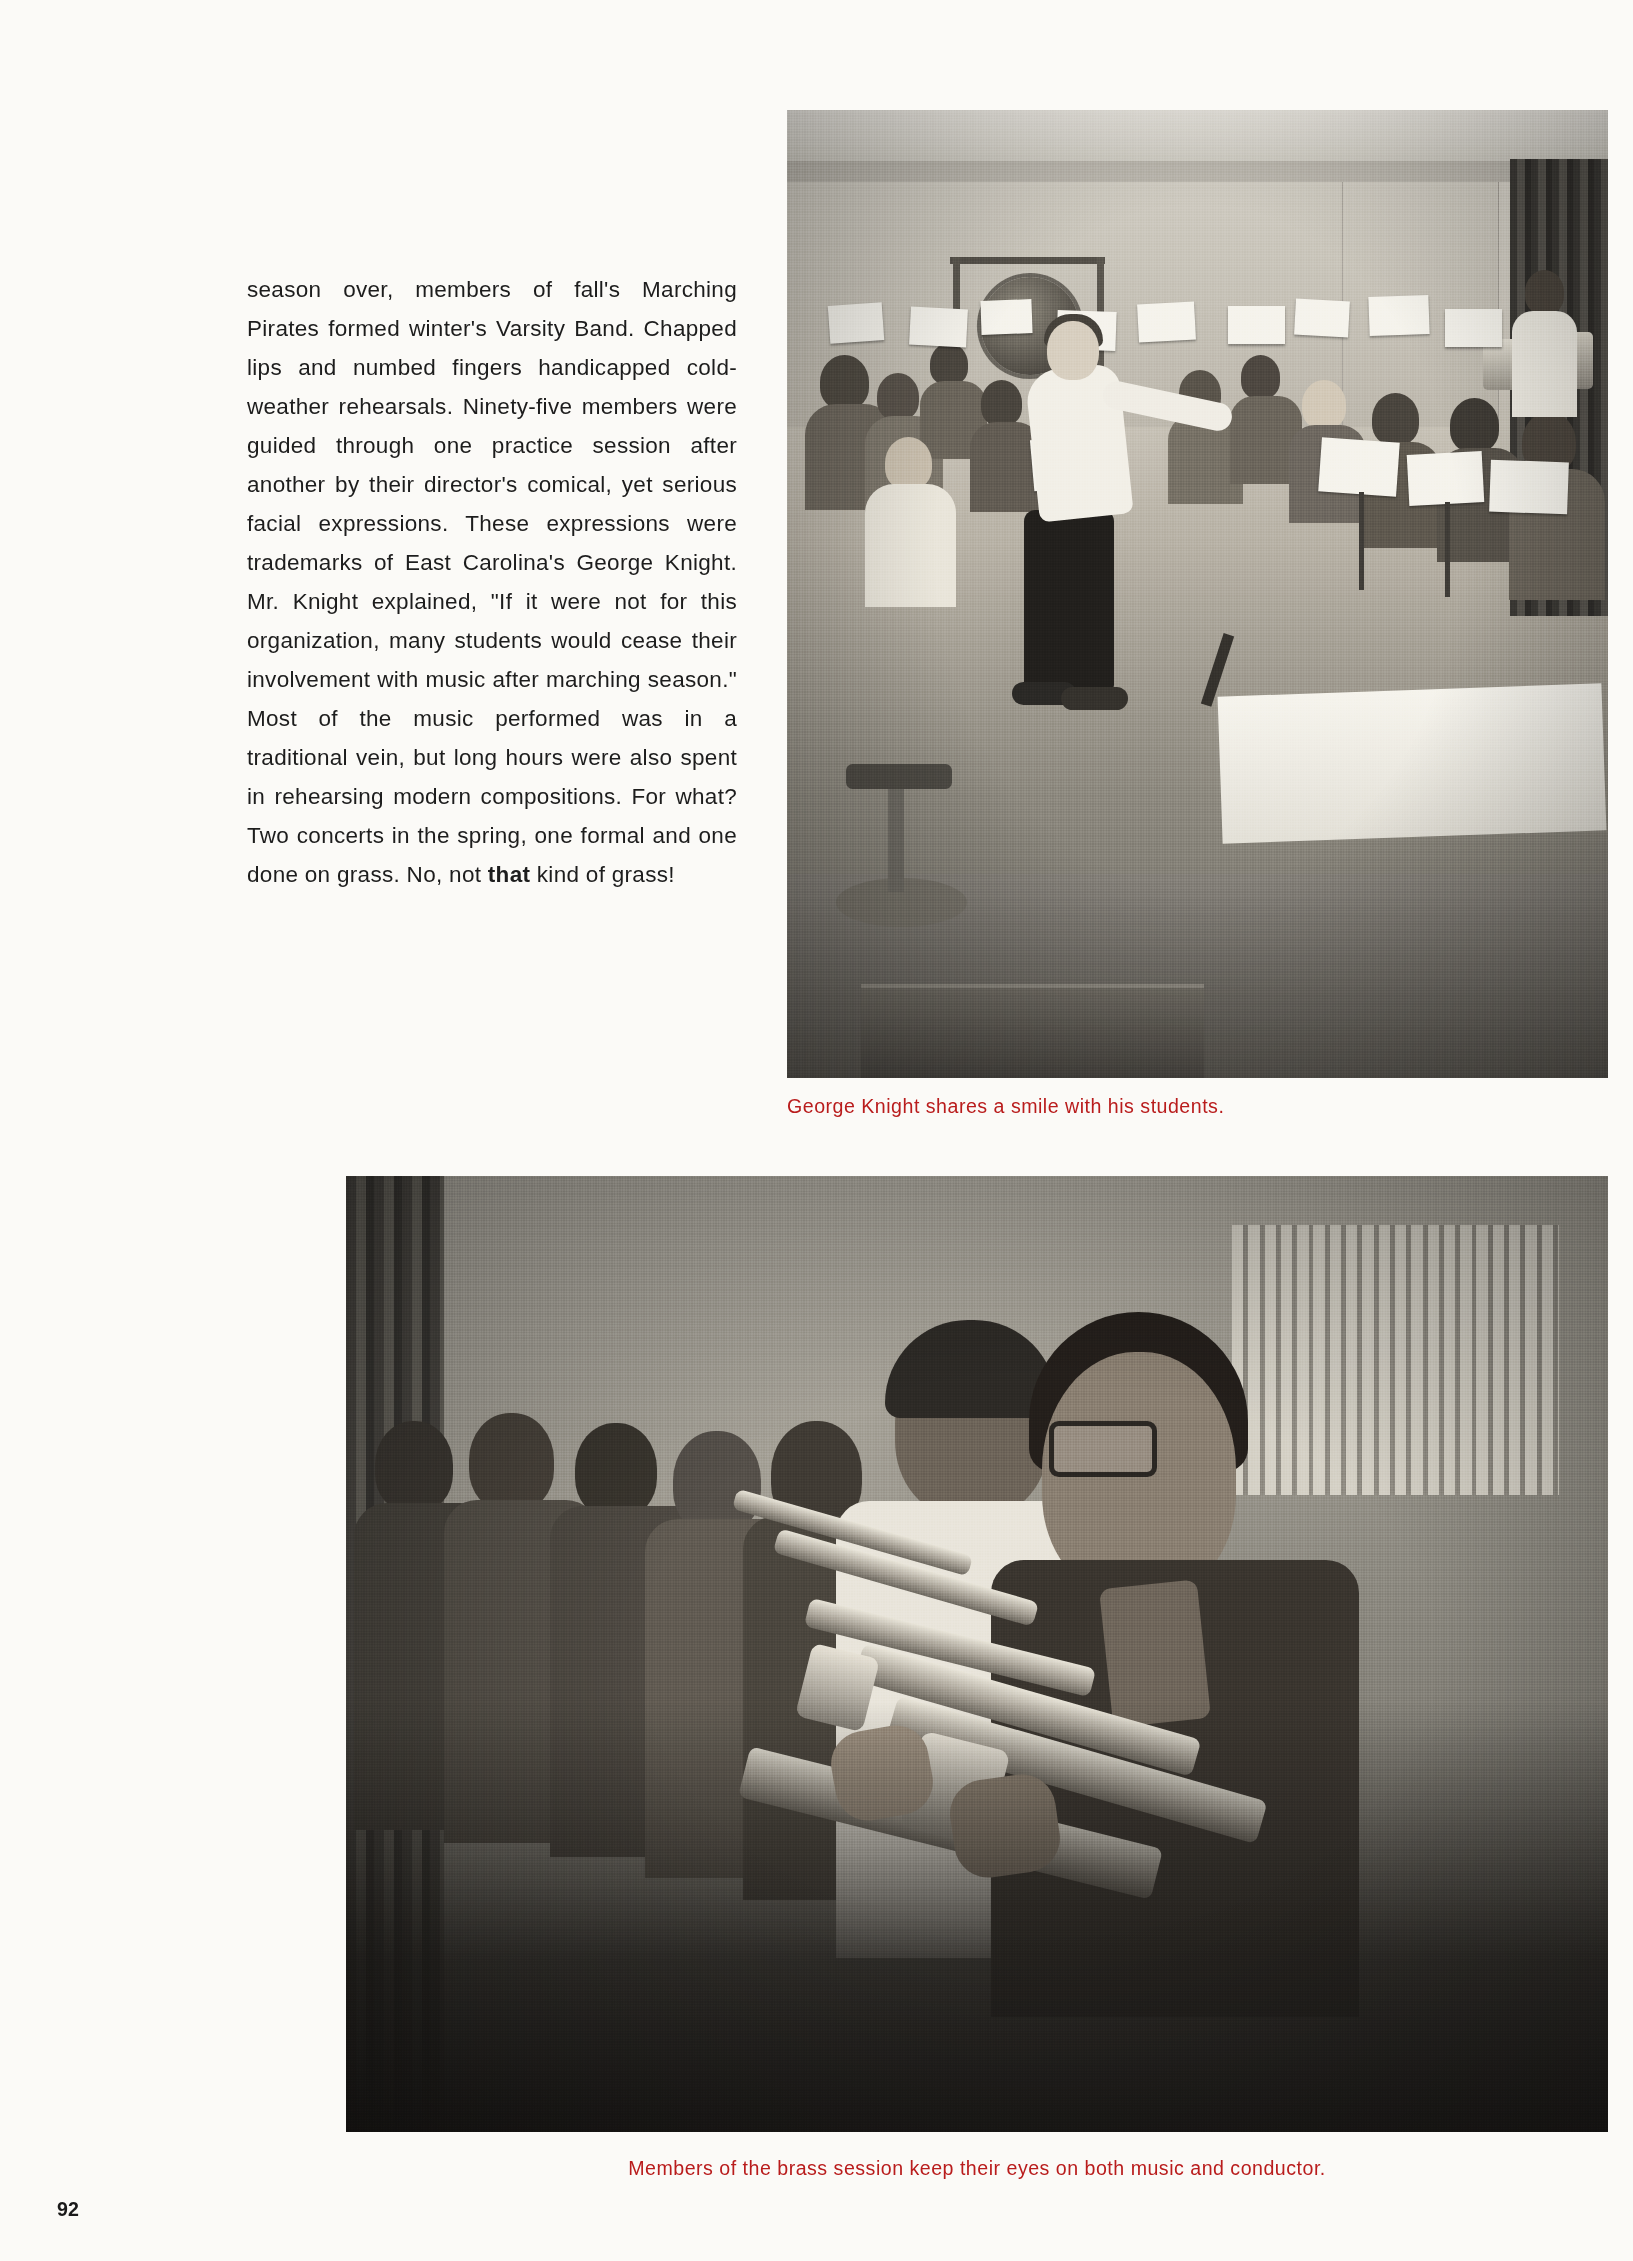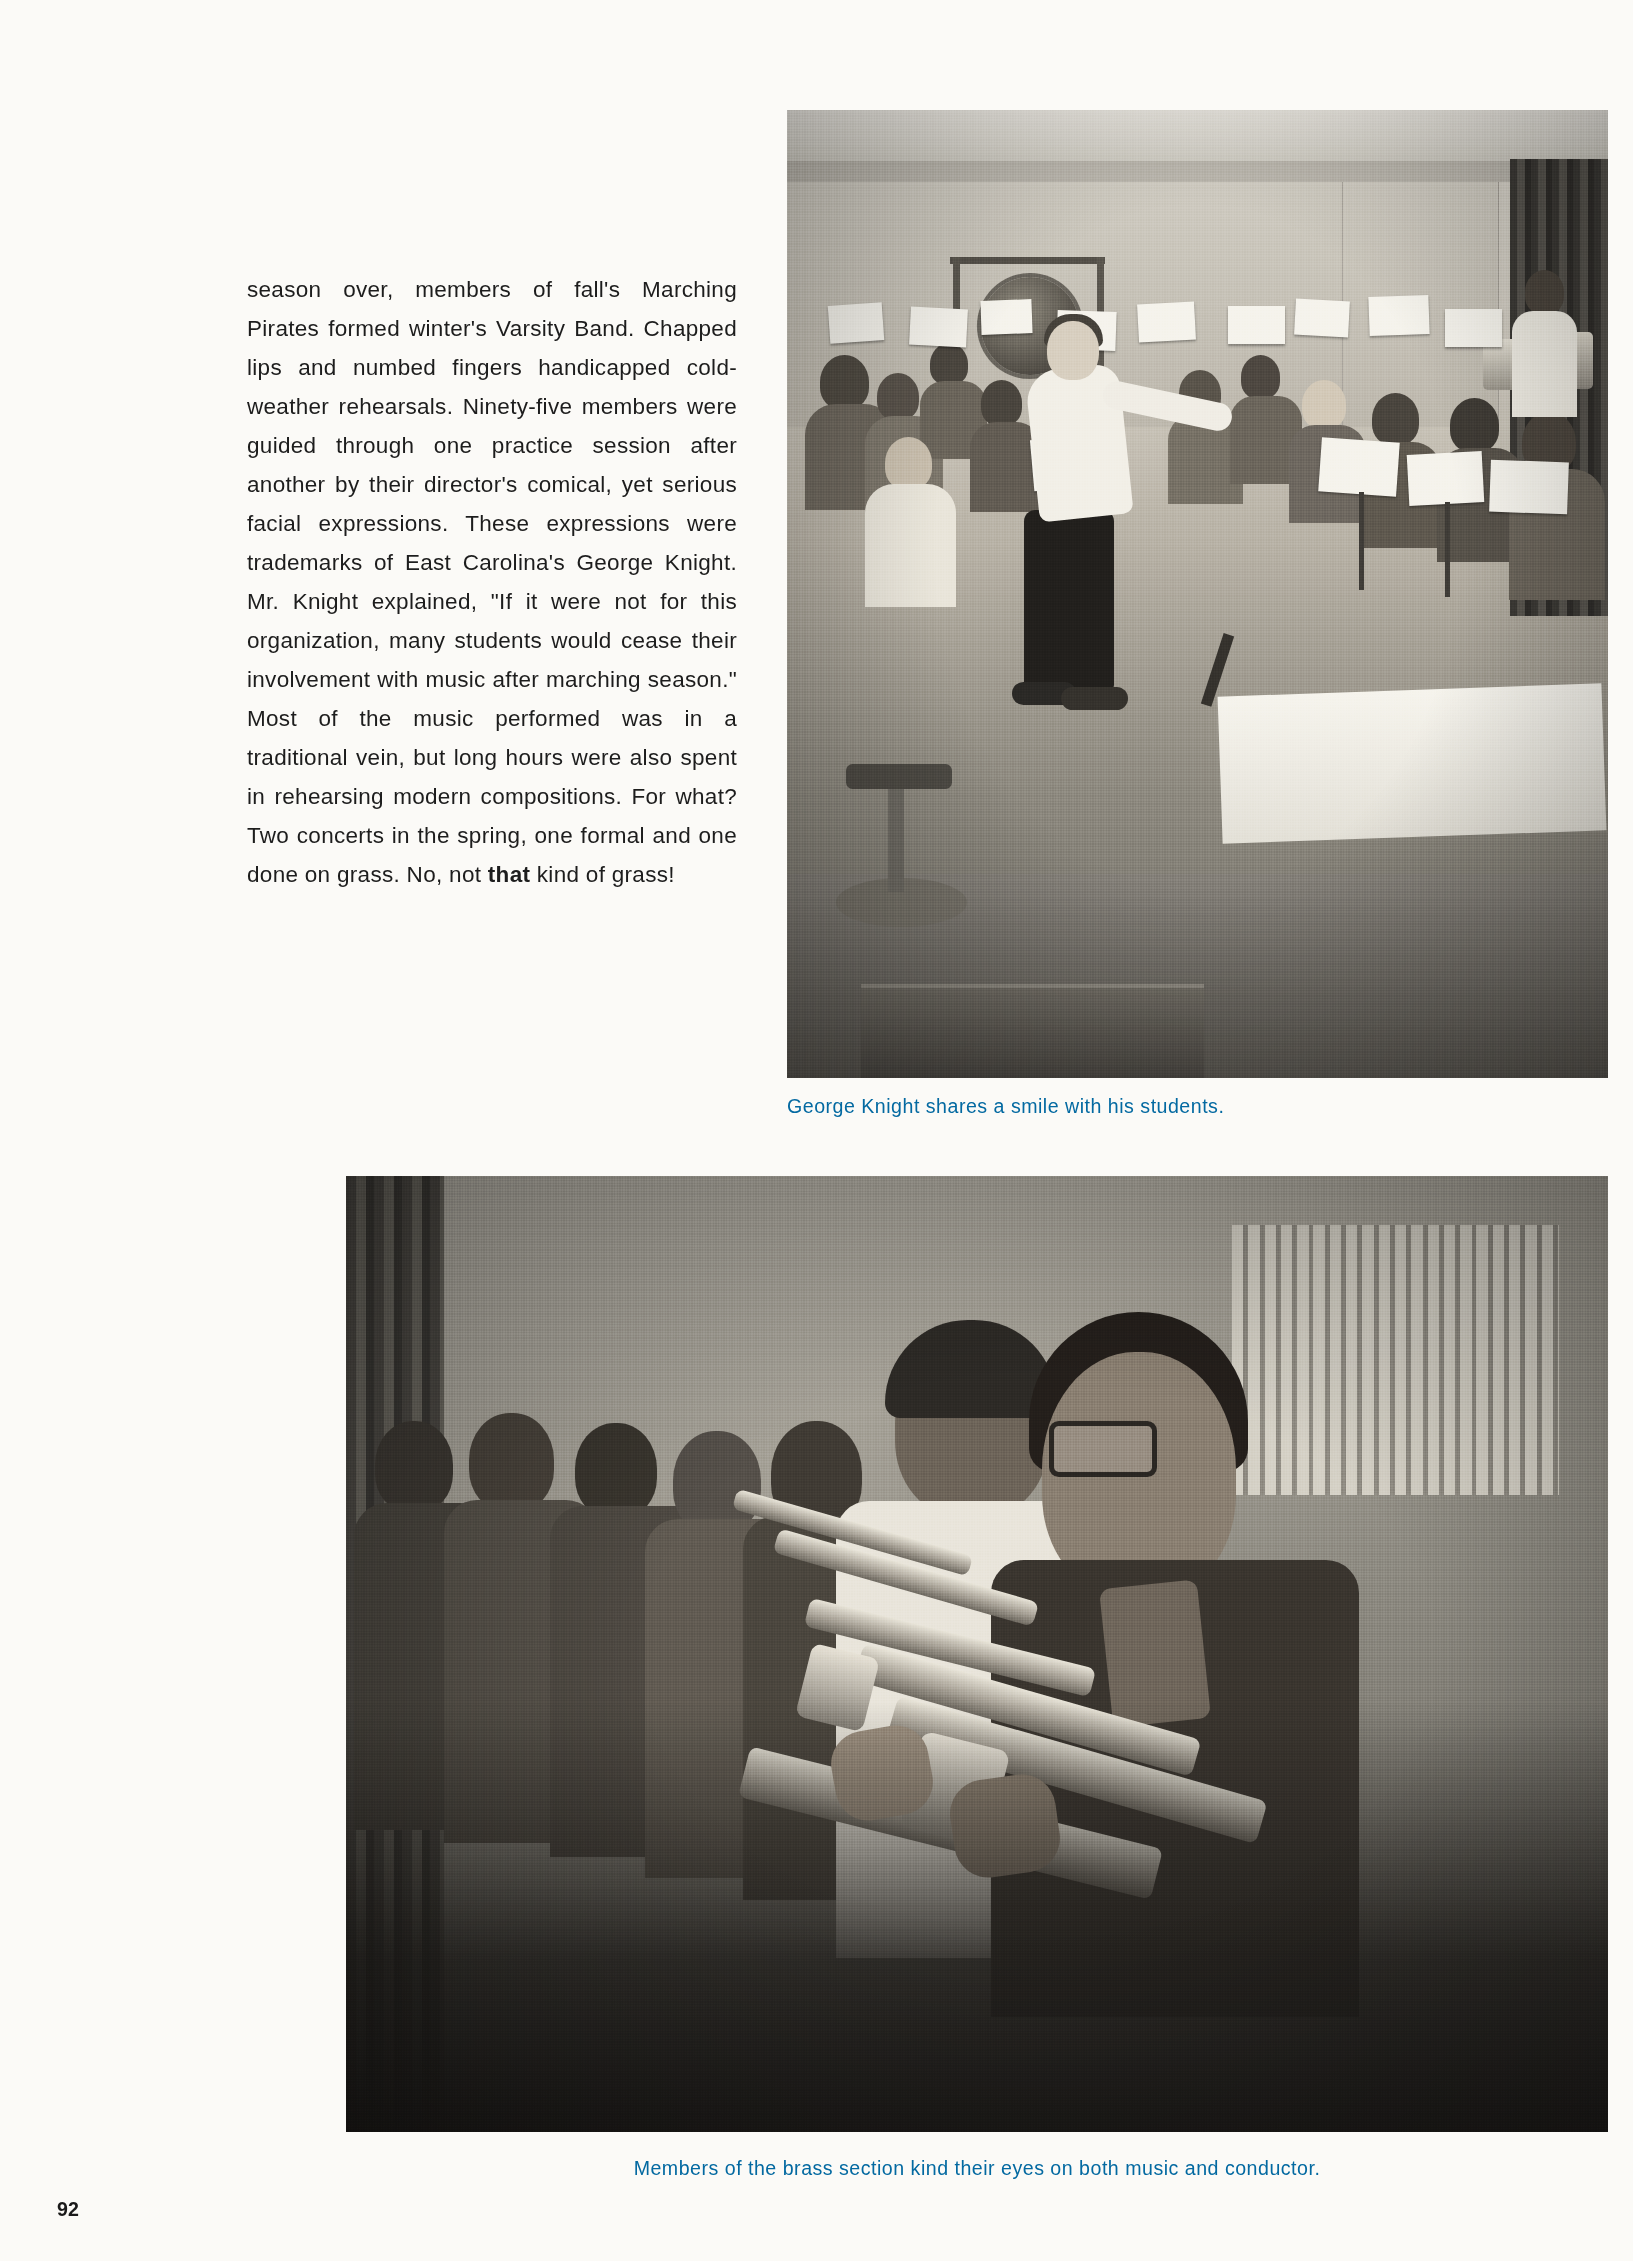--- a/index.html
+++ b/index.html
@@ -70,21 +70,21 @@
     left: 346px;
     top: 1176px;
     width: 1262px;
     height: 956px;
   }
 
   .caption {
     position: absolute;
     font-size: 19.6px;
     letter-spacing: 0.5px;
-    color: #0369a1;
+    color: #b91c1c;
   }
   #caption-top {
     left: 787px;
     top: 1095px;
     width: 825px;
   }
   #caption-bottom {
     left: 346px;
     top: 2157px;
     width: 1262px;
@@ -413,17 +413,17 @@
     <div style="position:absolute;left:457px;top:474px;width:69px;height:75px;border-radius:9.8px;background:linear-gradient(180deg,#e7e2d6,#858077);transform:rotate(14deg);"></div>
 
     <div style="position:absolute;left:487px;top:552px;width:98px;height:90px;border-radius:33px;background:#9d9080;transform:rotate(-10deg);"></div>
     <div style="position:absolute;left:606px;top:601px;width:106px;height:98px;border-radius:34px;background:#8d8172;transform:rotate(-8deg);"></div>
 
     <div class="p2-dark"></div>
     <div class="p2-vig"></div>
     <div class="grain"></div>
   </div>
 
-  <div class="caption" id="caption-bottom">Members of the brass section kind their eyes on both music and conductor.</div>
+  <div class="caption" id="caption-bottom">Members of the brass session keep their eyes on both music and conductor.</div>
 
   <div class="page-number">92</div>
 </div>
 
 
 </body></html>

